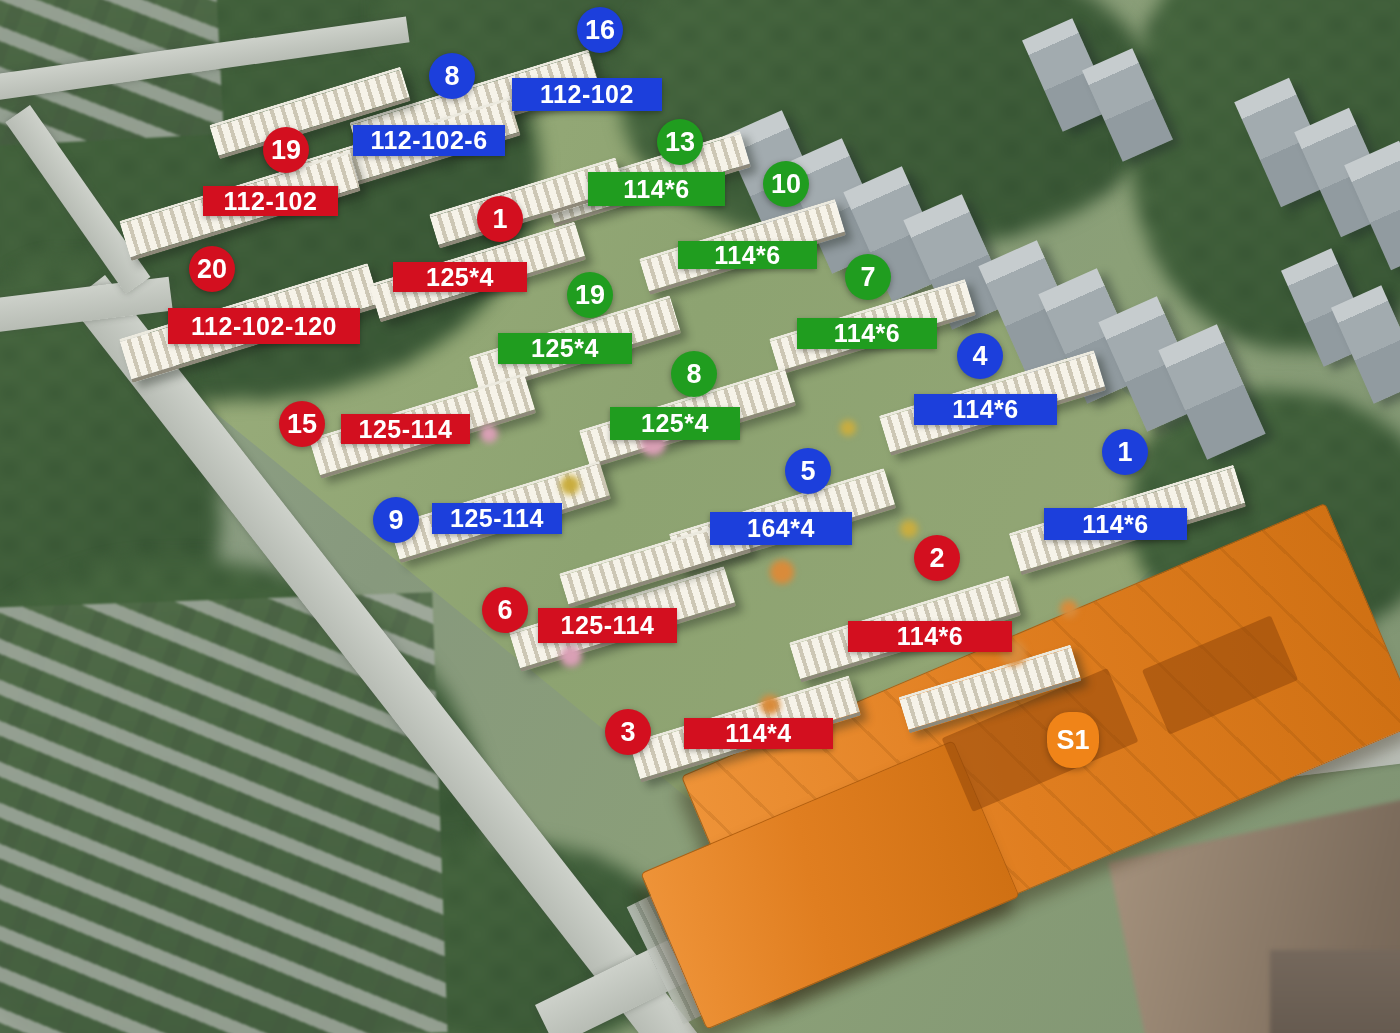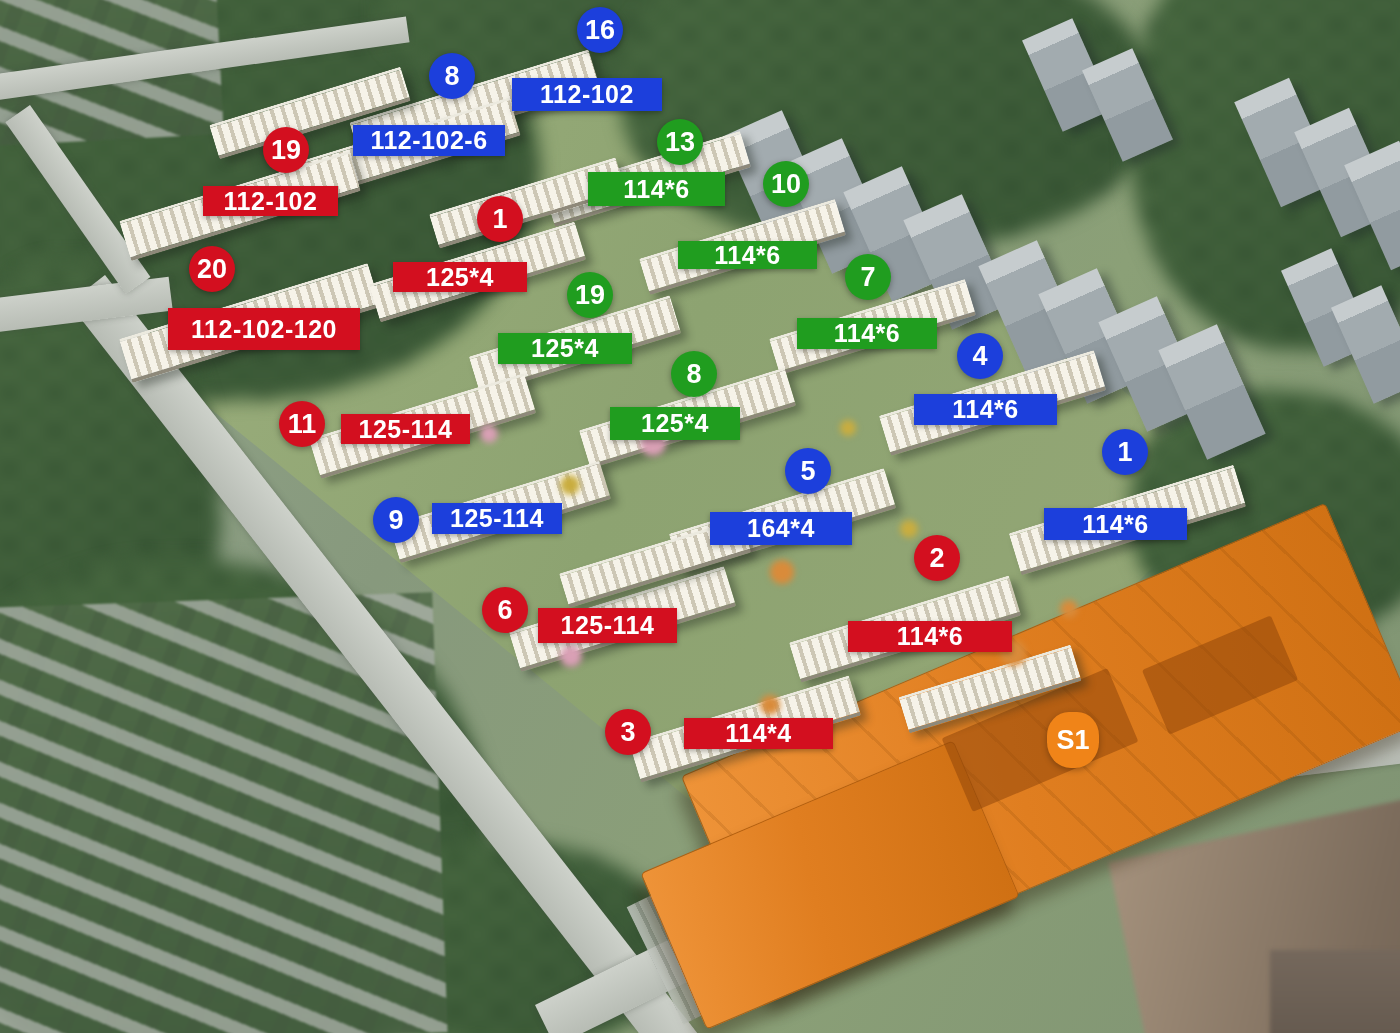--- a/index.html
+++ b/index.html
@@ -154,28 +154,28 @@
       <div class="num green" style="left: 868px; top: 277px;">7</div>
       <div class="tag green" style="left: 797px; top: 318px; width: 140px; height: 31px;">114*6</div>
       <div class="num green" style="left: 694px; top: 374px;">8</div>
       <div class="tag green" style="left: 610px; top: 407px; width: 130px; height: 33px;">125*4</div>
       <div class="num blue" style="left: 396px; top: 520px;">9</div>
       <div class="tag blue" style="left: 432px; top: 503px; width: 130px; height: 31px;">125-114</div>
       <div class="num green" style="left: 786px; top: 184px;">10</div>
       <div class="tag green" style="left: 678px; top: 241px; width: 139px; height: 28px;">114*6</div>
       <div class="num green" style="left: 590px; top: 295px;">19</div>
       <div class="tag green" style="left: 498px; top: 333px; width: 134px; height: 31px;">125*4</div>
-      <div class="num red" style="left: 302px; top: 424px;">11</div>
+      <div class="num red" style="left: 302px; top: 424px;">15</div>
       <div class="tag red" style="left: 341px; top: 414px; width: 129px; height: 30px;">125-114</div>
       <div class="num green" style="left: 680px; top: 142px;">13</div>
       <div class="tag green" style="left: 588px; top: 172px; width: 137px; height: 34px;">114*6</div>
       <div class="num red" style="left: 500px; top: 219px;">1</div>
       <div class="tag red" style="left: 393px; top: 262px; width: 134px; height: 30px;">125*4</div>
       <div class="num red" style="left: 212px; top: 269px;">20</div>
-      <div class="tag red" style="left: 168px; top: 308px; width: 192px; height: 42px;">112-102-120</div>
+      <div class="tag red" style="left: 168px; top: 308px; width: 192px; height: 36px;">112-102-120</div>
       <div class="num blue" style="left: 600px; top: 30px;">16</div>
       <div class="tag blue" style="left: 512px; top: 78px; width: 150px; height: 33px;">112-102</div>
       <div class="num blue" style="left: 452px; top: 76px;">8</div>
       <div class="tag blue" style="left: 353px; top: 125px; width: 152px; height: 31px;">112-102-6</div>
       <div class="num red" style="left: 286px; top: 150px;">19</div>
       <div class="tag red" style="left: 203px; top: 186px; width: 135px; height: 30px;">112-102</div>
       <div class="s1" style="left: 1073px; top: 740px;">S1</div>
     </div>
 </div>
 

